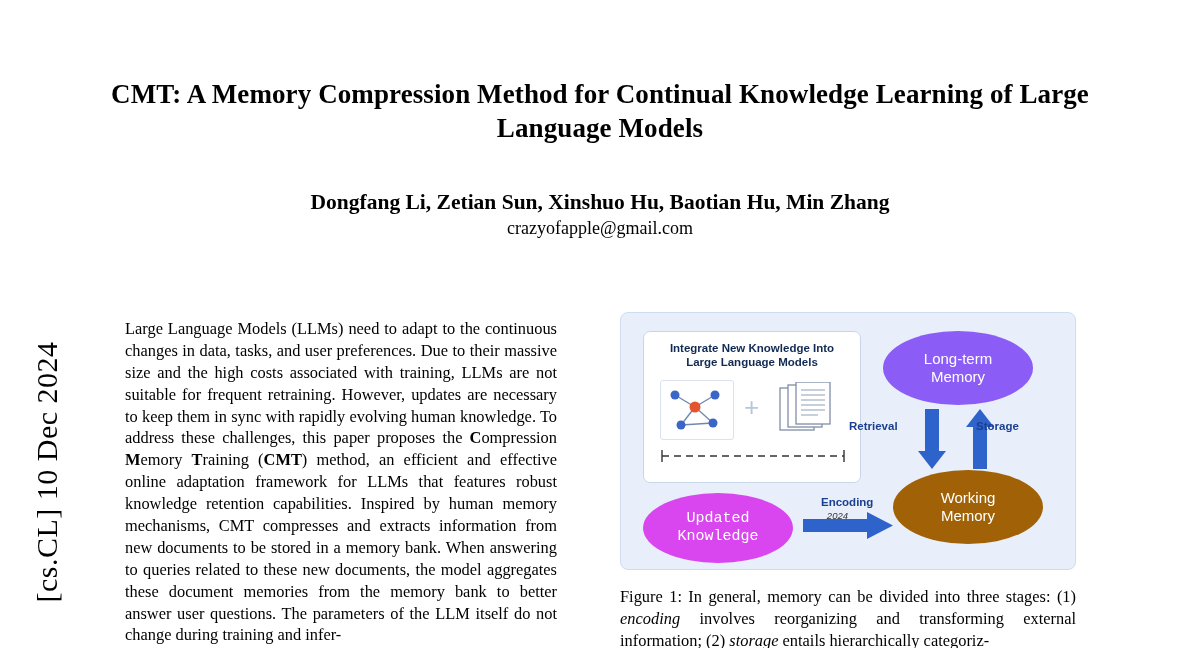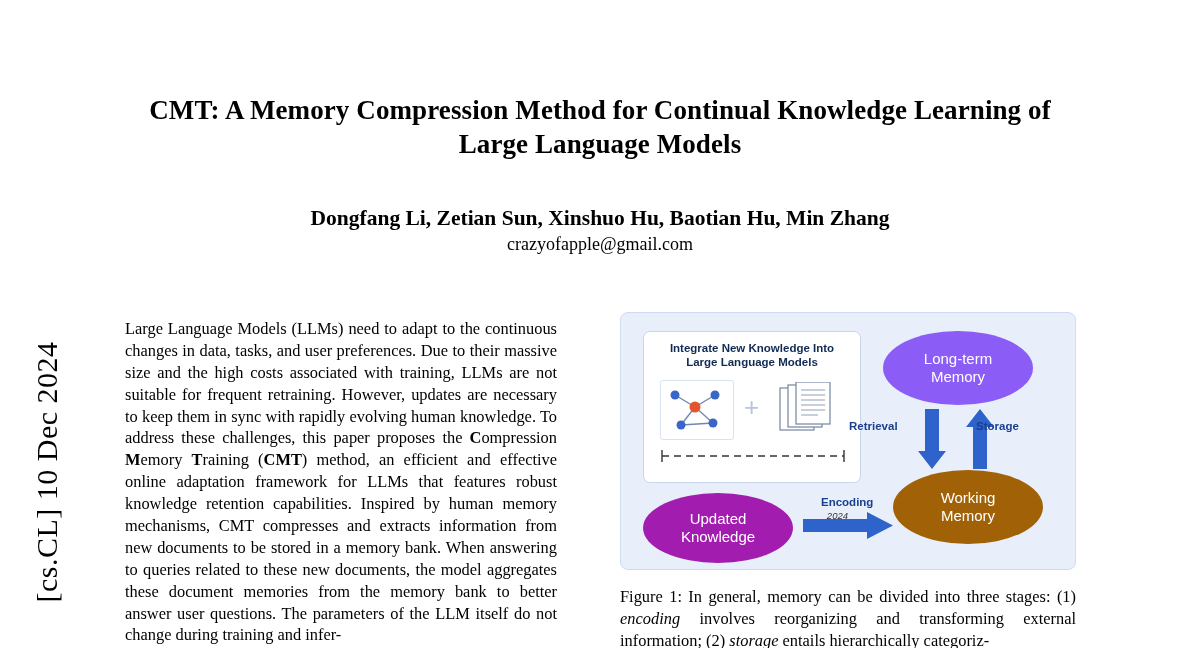--- a/index.html
+++ b/index.html
@@ -43,21 +43,21 @@
     left: 110px;
     top: 78px;
     width: 980px;
     text-align: center;
   }
   .paper-title {
     font-family: "Liberation Serif", serif;
     font-weight: bold;
     font-size: 27px;
     line-height: 1.25;
-    margin: 16px;
+    margin: 0;
     letter-spacing: 0.1px;
   }
   .authors {
     margin-top: 44px;
     font-family: "Liberation Serif", serif;
     font-weight: bold;
     font-size: 21.5px;
   }
   .affiliation {
     margin-top: 17px;
@@ -200,21 +200,22 @@
     top: 157px;
     width: 150px;
     height: 74px;
     background: #a16207;
   }
   .blob-updated {
     left: 22px;
     top: 180px;
     width: 150px;
     height: 70px;
-    background: #a21caf;
+    background: #d946ef;
+    font-family: Liberation Mono, monospace;
   }
   .lbl {
     position: absolute;
     font-family: "Liberation Sans", sans-serif;
     font-weight: bold;
     font-size: 11.5px;
     color: #1a3f8f;
   }
   .lbl-retrieval { left: 228px; top: 107px; }
   .lbl-storage  { left: 355px; top: 107px; }

